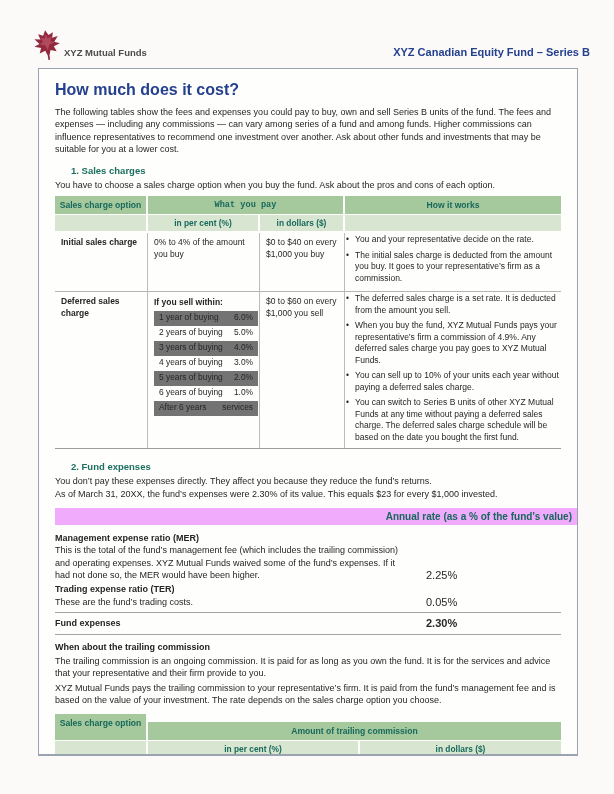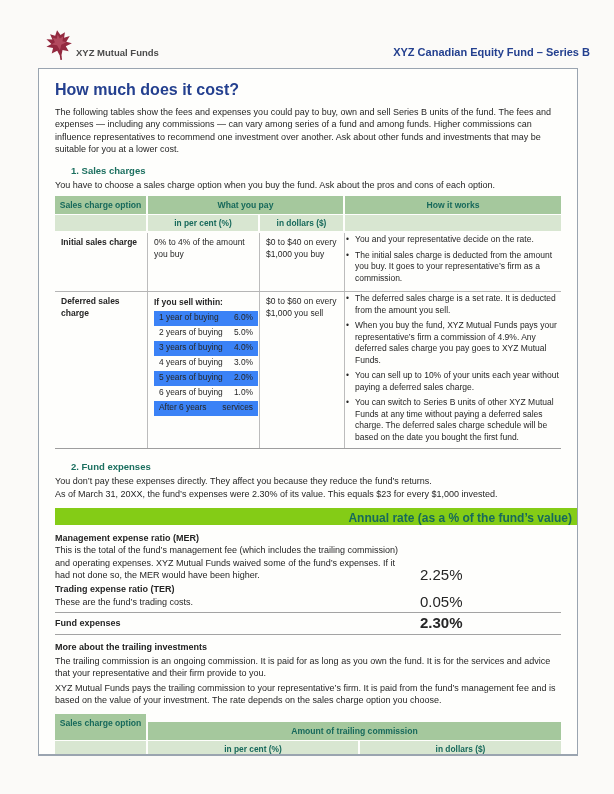--- a/index.html
+++ b/index.html
@@ -5,21 +5,21 @@
   * { margin:0; padding:0; box-sizing:border-box; }
   html,body { width:614px; height:794px; }
   body {
     font-family:"Liberation Sans", sans-serif;
     background:#fbfaf8;
     color:#262626;
     position:relative;
     overflow:hidden;
   }
   
-  .page-header { position:absolute; left:46px; right:24px; top:16px; height:44px;
+  .page-header { position:absolute; left:34px; right:24px; top:16px; height:44px;
     display:flex; justify-content:space-between; align-items:flex-end; }
   .brand { display:flex; align-items:flex-end; gap:4px; }
   .leaf { width:26px; height:30px; display:block; }
   .brand-name { font-size:9.5px; font-weight:bold; color:#4b4b4b; padding-bottom:2px; }
   .doc-title { font-size:11px; font-weight:bold; color:#24408f; padding-bottom:2px; }
 
   
   .box { position:absolute; left:38px; top:68px; width:540px; height:688px;
     background:#fefefc; border:1px solid #9aa4b0; border-bottom-width:2px;
     padding:10px 16px 8px 16px; overflow:hidden; }
@@ -54,33 +54,33 @@
 
   .bullets { padding:1px 0; }
   .bullet { position:relative; padding-left:10px; margin-bottom:4px;
     font-size:8.5px; line-height:11.5px; }
   .bullet::before { content:"•"; position:absolute; left:1px; top:0; }
 
   .sched { width:104px; margin-top:1px; }
   .sched-title { font-weight:bold; font-size:8.5px; margin-bottom:2px; }
   .sched-row { display:flex; justify-content:space-between; align-items:center;
     font-size:8.4px; padding:2px 5px; height:15px; }
-  .sched-row.g { background:#3b82f6; }
+  .sched-row.g { background:#737373; }
 
   
   .exp-p1 { margin-bottom:1px; }
   .exp-p2 { margin-bottom:7px; }
-  .annual-bar { width:525px; height:17px; background:#84cc16; color:#17695b;
-    font-weight:bold; font-size:12px; text-align:right; padding:3px 8px 0 0;
+  .annual-bar { width:525px; height:17px; background:#f0abfc; color:#17695b;
+    font-weight:bold; font-size:10px; text-align:right; padding:3px 8px 0 0;
     margin-bottom:7px; }
   .exp-row { display:flex; align-items:flex-end; }
   .exp-left { width:365px; flex:0 0 365px; }
   .exp-title { font-size:9px; font-weight:bold; line-height:12.4px; }
   .exp-desc { font-size:9px; line-height:12.4px; width:352px; }
-  .exp-val { font-size:15px; line-height:12.4px; padding-bottom:0; }
+  .exp-val { font-size:11px; line-height:12.4px; padding-bottom:0;margin-left:6px; }
   .mer-block { margin-bottom:2px; }
   .ter-block { margin-bottom:4px; }
   .total-row { border-top:1px solid #a3a3a3; border-bottom:1px solid #a3a3a3;
     padding:4px 0; margin-top:3px; }
   .total-row .exp-title { font-weight:bold; }
   .total-row .exp-val { font-weight:bold; }
 
   .tr-p1 { margin-bottom:2px; }
   .tr-p2 { margin-bottom:8px; }
 
@@ -114,21 +114,21 @@
 
   <h1>How much does it cost?</h1>
   <p class="intro">The following tables show the fees and expenses you could pay to buy, own and sell Series B units of the fund. The fees and expenses — including any commissions — can vary among series of a fund and among funds. Higher commissions can influence representatives to recommend one investment over another. Ask about other funds and investments that may be suitable for you at a lower cost.</p>
 
   <h2>1. Sales charges</h2>
   <p class="lead">You have to choose a sales charge option when you buy the fund. Ask about the pros and cons of each option.</p>
 
   <div class="t1">
     <div class="t1row">
       <div class="hcell w1 wgap">Sales charge option</div>
-      <div class="hcell wgap" style="flex:0 0 197px;">What you pay</div>
+      <div class="hcell wgap" style="flex:0 0 197px;font-family:Liberation Mono, monospace;">What you pay</div>
       <div class="hcell w4">How it works</div>
     </div>
     <div class="t1row" style="margin-top:1px;">
       <div class="scell w1 wgap"></div>
       <div class="scell w2 wgap">in per cent (%)</div>
       <div class="scell w3 wgap">in dollars ($)</div>
       <div class="scell w4"></div>
     </div>
 
     <div class="t1row body-init" style="margin-top:2px;">
@@ -212,21 +212,21 @@
     </div>
   </div>
 
   <div class="exp-row total-row">
     <div class="exp-left">
         <div class="exp-title">Fund expenses</div>
       </div>
     <div class="exp-val">2.30%</div>
   </div>
 
-  <h3>More about the trailing investments</h3>
+  <h3>When about the trailing commission</h3>
   <p class="tr-p1">The trailing commission is an ongoing commission. It is paid for as long as you own the fund. It is for the services and advice that your representative and their firm provide to you.</p>
   <p class="tr-p2">XYZ Mutual Funds pays the trailing commission to your representative’s firm. It is paid from the fund’s management fee and is based on the value of your investment. The rate depends on the sales charge option you choose.</p>
 
   <div class="t2">
     <div class="t2row">
       <div class="hcell u1 wgap">Sales charge option</div>
       <div class="hcell u3" style="flex:1;margin-top:8px;">Amount of trailing commission</div>
     </div>
     <div class="t2row" style="margin-top:1px;">
       <div class="scell u1 wgap"></div>

